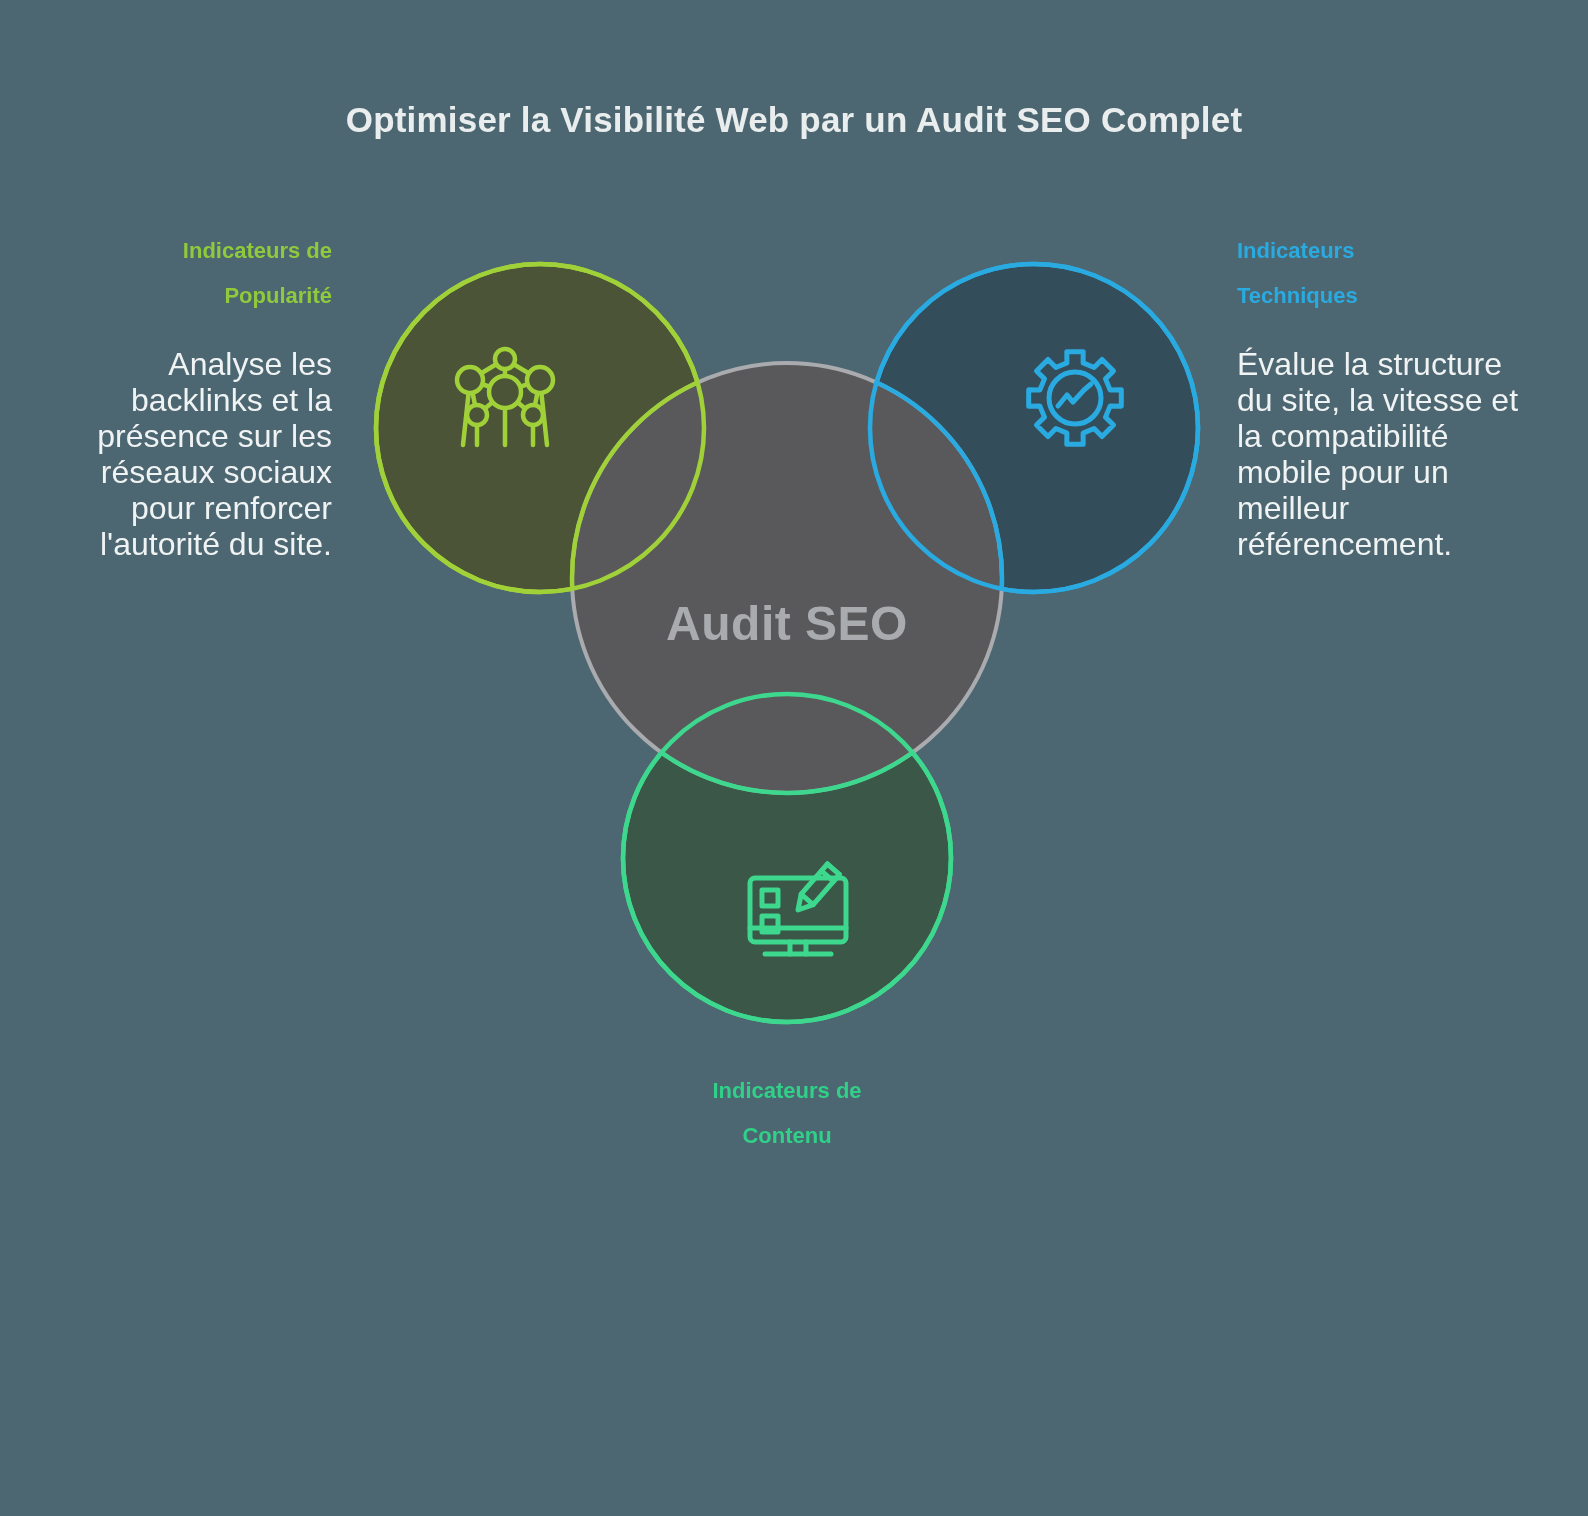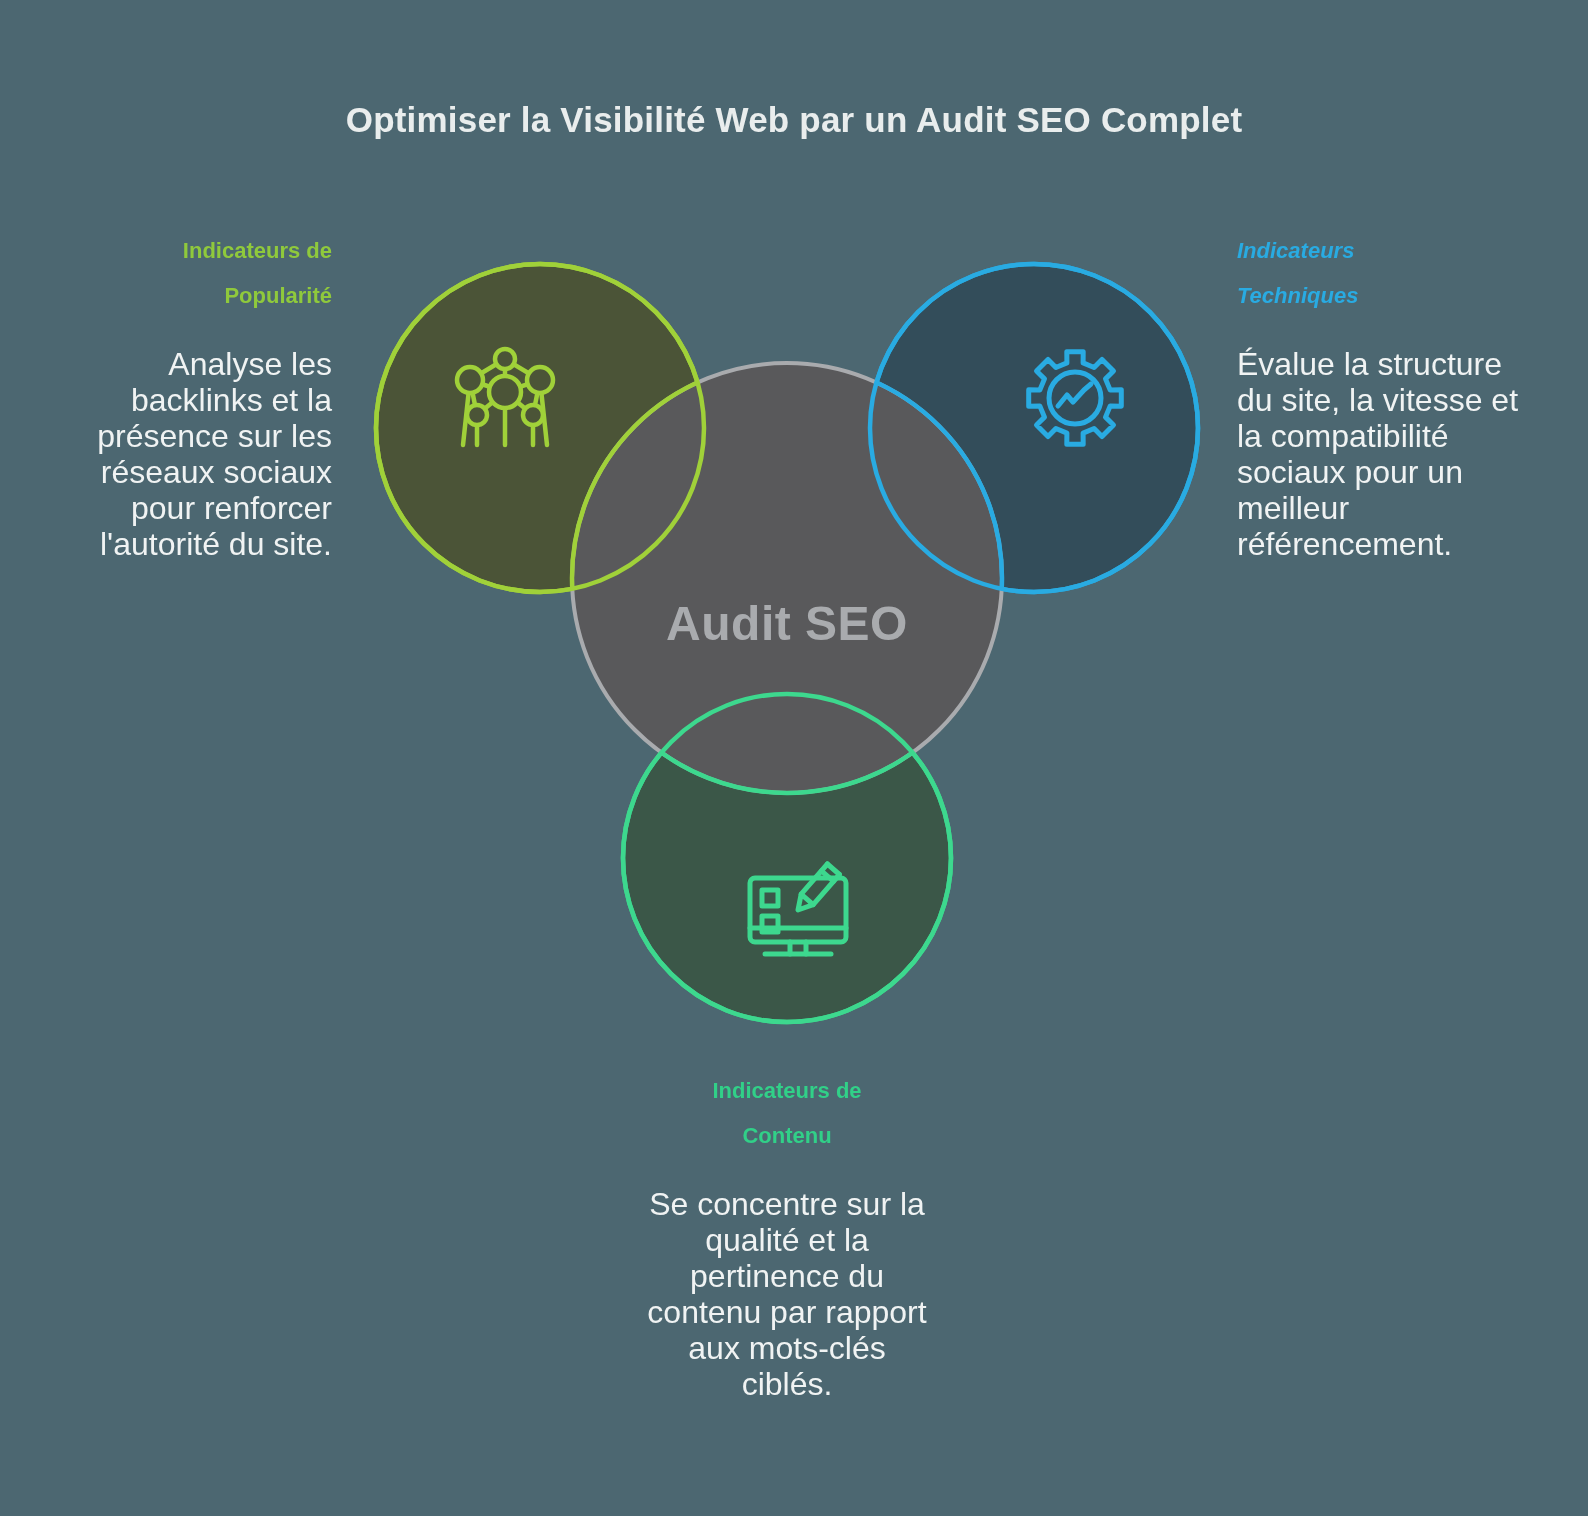--- a/index.html
+++ b/index.html
@@ -22,21 +22,21 @@
     font-size:22px;font-weight:700;line-height:45px;
     white-space:pre-line;margin:0;
   }
   .body-text{
     font-size:32px;font-weight:500;line-height:36px;
     color:#F0F3F3;white-space:pre-line;margin:28px 0 0 0;
   }
   .block-popularity{right:1256px;top:228px;width:330px;text-align:right;}
   .block-popularity .heading{color:#8FC93C;}
   .block-technical{left:1237px;top:228px;width:330px;text-align:left;}
-  .block-technical .heading{color:#29ABE2;font-style:italic;}
+  .block-technical .heading{color:#29ABE2;}
   .block-content{left:617px;top:1068px;width:340px;text-align:center;}
   .block-content .heading{color:#31D088;}
   .center-label{
     position:absolute;left:587px;top:596px;width:400px;
     text-align:center;font-size:48px;font-weight:700;
     color:#A9ABAE;letter-spacing:0.5px;
   }
   svg{display:block;}
 </style>
 </head>
@@ -134,29 +134,23 @@
 pour renforcer
 l'autorité du site.</p>
   </div>
 
   <div class="block block-technical">
     <p class="heading">Indicateurs
 Techniques</p>
     <p class="body-text">Évalue la structure
 du site, la vitesse et
 la compatibilité
-sociaux pour un
+mobile pour un
 meilleur
 référencement.</p>
   </div>
 
   <div class="block block-content">
     <p class="heading">Indicateurs de
 Contenu</p>
-    <p class="body-text">Se concentre sur la
-qualité et la
-pertinence du
-contenu par rapport
-aux mots-clés
-ciblés.</p>
   </div>
 
 </div>
 
 </body></html>

